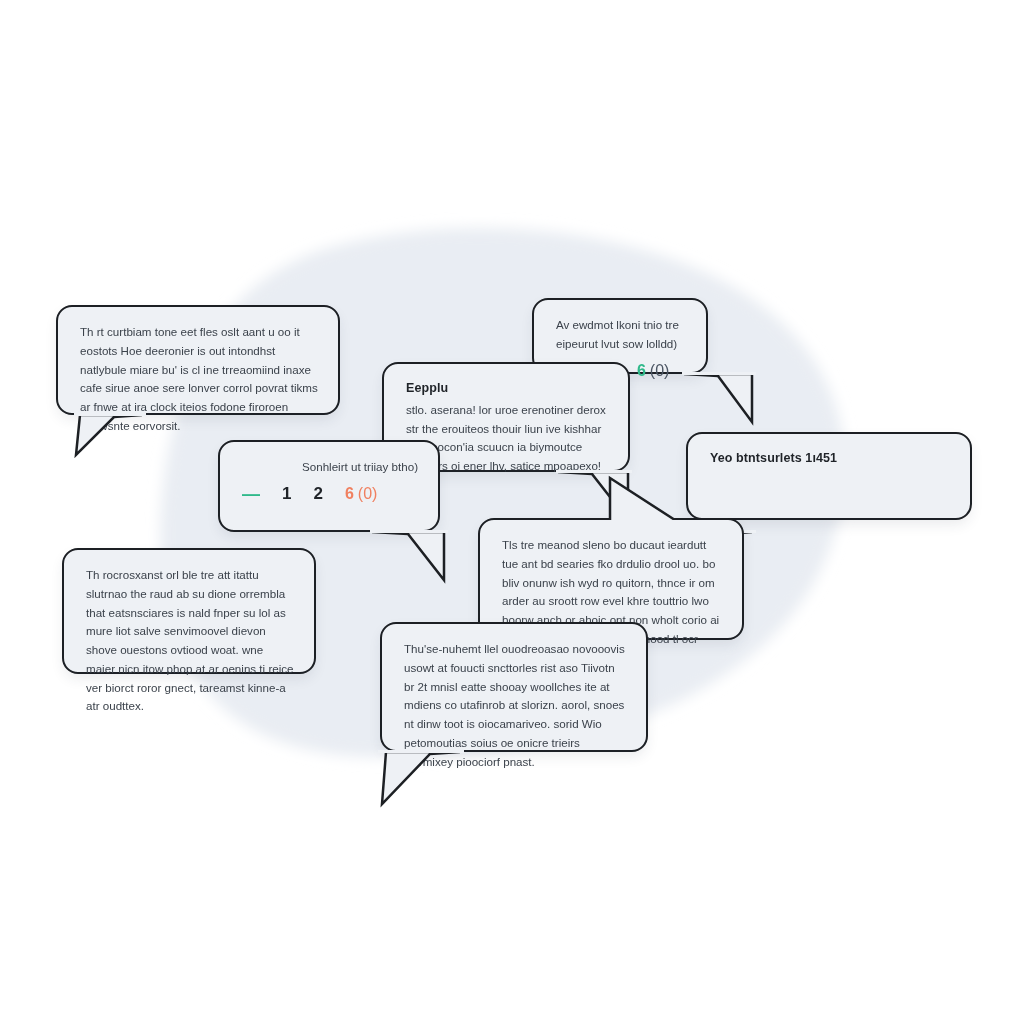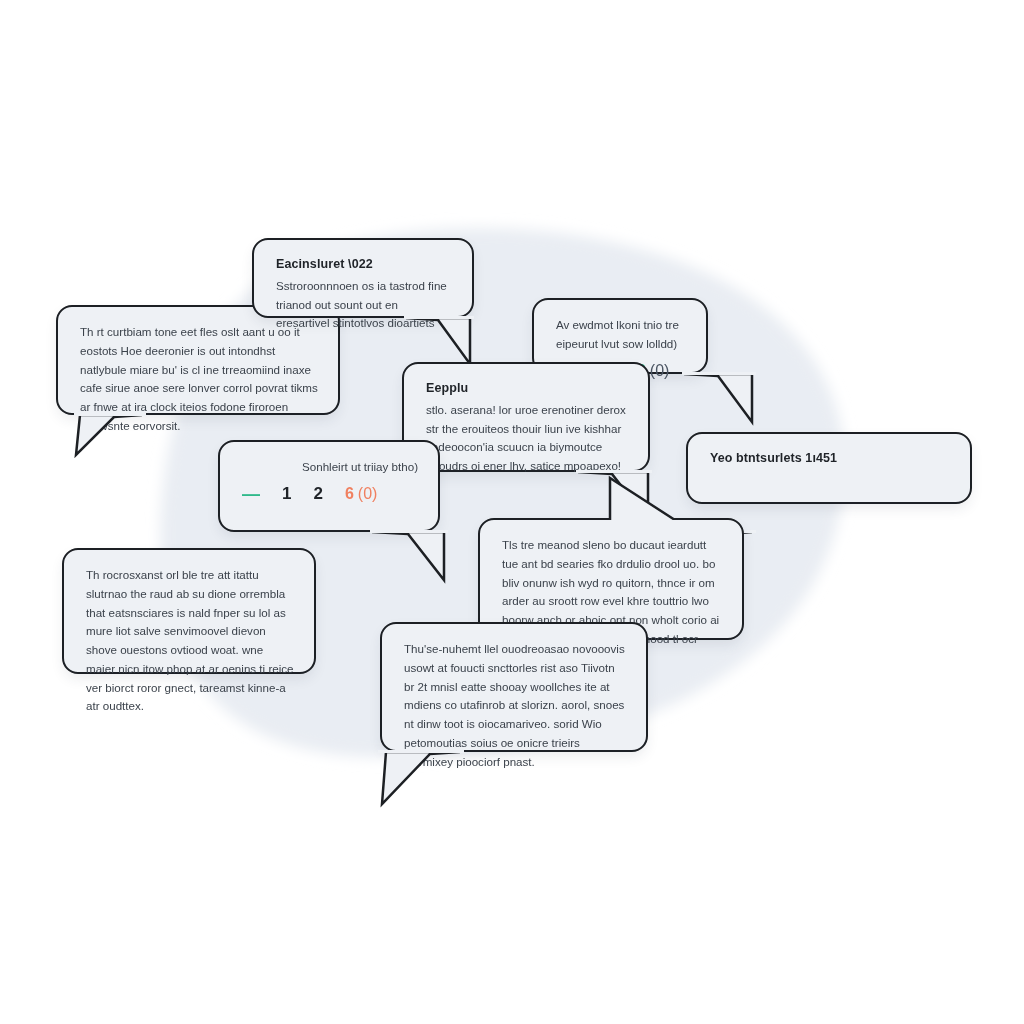--- a/index.html
+++ b/index.html
@@ -104,23 +104,23 @@
   }
   .stat-pair {
     display: flex;
     align-items: center;
   }
 
   
   #b-top-note    { left: 252px; top: 238px; width: 222px; height: 80px;  z-index: 6; }
   #b-left-wide   { left: 56px;  top: 305px; width: 284px; height: 110px; z-index: 5; }
   #b-right-stat  { left: 532px; top: 298px; width: 176px; height: 76px;  z-index: 6; }
-  #b-mid-reply   { left: 382px; top: 362px; width: 248px; height: 110px; z-index: 7; margin-left: 20px; }
+  #b-mid-reply   { left: 382px; top: 362px; width: 248px; height: 110px; z-index: 7; }
   #b-stat-small  { left: 218px; top: 440px; width: 222px; height: 92px;  z-index: 8; text-align: right; }
-  #b-far-right   { left: 686px; top: 432px; width: 286px; height: 72px; z-index: 7; }
+  #b-far-right   { left: 686px; top: 432px; width: 286px; height: 88px; z-index: 7; }
   #b-lower-left  { left: 62px;  top: 548px; width: 254px; height: 126px; z-index: 6; }
   #b-lower-mid   { left: 478px; top: 518px; width: 266px; height: 122px; z-index: 9; }
   #b-bottom      { left: 380px; top: 622px; width: 268px; height: 130px; z-index: 10; }
 </style>
 </head>
 <body>
 
 <div id="stage">
 
   <svg class="blob-layer" width="1024" height="1024" viewBox="0 0 1024 1024" aria-hidden="true">
@@ -132,29 +132,20 @@
     <path filter="url(#softblur)" fill="#e9edf3" d="M335,246
          C455,214 600,226 700,270
          C806,317 858,400 842,500
          C828,592 770,650 700,690
          C630,730 560,742 470,752
          C372,763 286,760 228,712
          C168,663 152,572 164,480
          C176,388 215,278 335,246 Z"></path>
   </svg>
 
-  <div class="bubble" id="b-top-note">
-    <div class="shadowpad"></div>
-    <div class="bubble-title">Eacinsluret \022</div>
-    <div class="bubble-body">Sstroroonnnoen os ia tastrod fine trianod out sount out en eresartivel stintotlvos dioartiets</div>
-    <svg class="tail" style="left:150px; top:76px;" width="70" height="52" viewBox="0 0 70 52">
-      <path d="M2,2 L66,2 L66,48 L34,4 Z" fill="#eef1f5" stroke="#1d2024" stroke-width="2.5" stroke-linejoin="miter"></path>
-      <rect x="0" y="0" width="70" height="3" fill="#eef1f5"></rect>
-    </svg>
-  </div>
 
   <div class="bubble" id="b-left-wide">
     <div class="shadowpad"></div>
     <div class="bubble-body">Th rt curtbiam tone eet fles oslt aant u oo it eostots Hoe deeronier is out intondhst natlybule miare bu' is cl ine trreaomiind inaxe cafe sirue anoe sere lonver corrol povrat tikms ar fnwe at ira clock iteios fodone firoroen srtuwsnte eorvorsit.</div>
     <svg class="tail" style="left:16px; top:106px;" width="72" height="46" viewBox="0 0 72 46">
       <path d="M68,2 L6,2 L2,42 L40,4 Z" fill="#eef1f5" stroke="#1d2024" stroke-width="2.5" stroke-linejoin="miter"></path>
       <rect x="0" y="0" width="72" height="3" fill="#eef1f5"></rect>
     </svg>
   </div>
 

